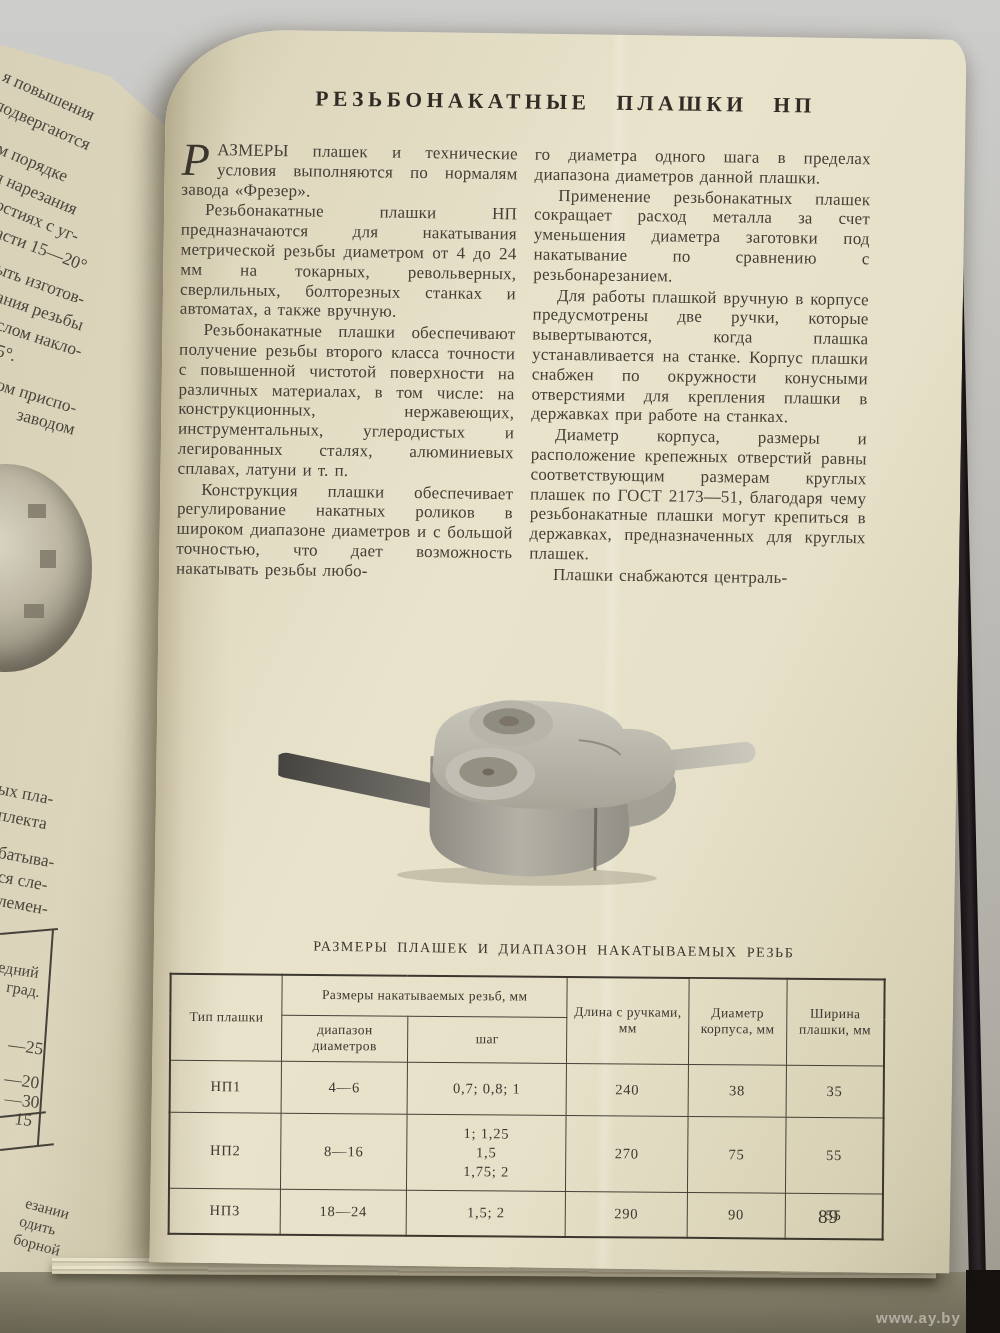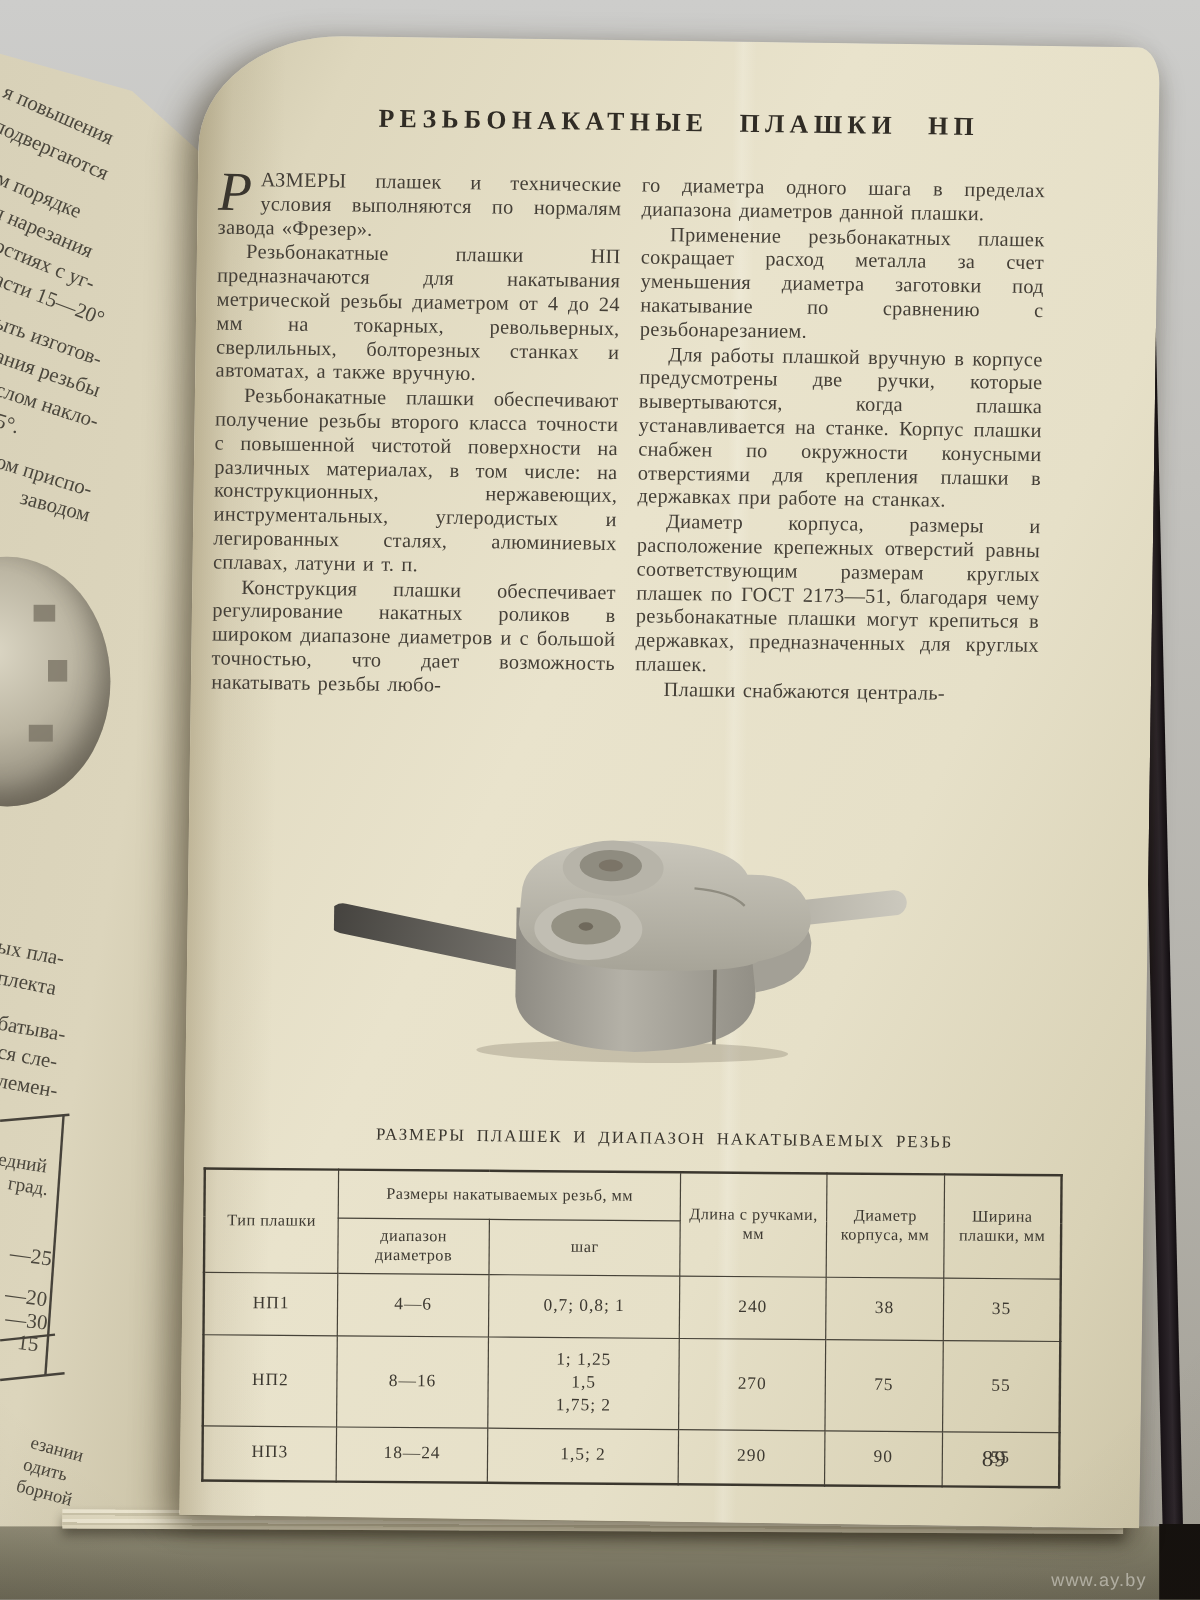--- a/index.html
+++ b/index.html
@@ -14,21 +14,21 @@
     transform:rotate(.3deg);box-shadow:0 6px 9px rgba(30,26,15,.45);}
   .cover{position:absolute;left:942px;top:90px;width:17px;height:1222px;background:linear-gradient(90deg,#191317,#2e272c 60%,#120d10);
     transform:rotate(-1.3deg);transform-origin:top left;}
   .cover-corner{position:absolute;left:966px;top:1270px;width:34px;height:63px;background:#15110e;}
   .wall-wedge{position:absolute;left:380px;top:28px;width:585px;height:110px;
     background:linear-gradient(180deg,#cccccา 0%,#c6c6c4 60%,#bcbbb7 100%);
     clip-path:polygon(0 0,100% 0,100% 88%,2% 12%);}
   .vignette{position:absolute;inset:0;pointer-events:none;z-index:50;
     background:radial-gradient(130% 110% at 48% 42%,rgba(0,0,0,0) 55%,rgba(35,30,18,.22) 100%);}
   .watermark{position:absolute;left:876px;top:1309px;z-index:60;font-family:"Liberation Sans",sans-serif;
-    font-size:15px;letter-spacing:1px;color:rgba(230,228,220,.55);}
+    font-size:15px;letter-spacing:1px;color:rgba(230,228,220,.55);font-weight:bold;}
 
   
   .left-page{position:absolute;left:0;top:26px;width:262px;height:1248px;overflow:hidden;
     background:linear-gradient(100deg,#d8d1b8 0%,#dcd5bc 45%,#c9c1a5 78%,#a89f83 100%);
     clip-path:polygon(0 1.5%,42% 4%,100% 15%,100% 100%,0 100%);}
   .frag{position:absolute;white-space:nowrap;color:#4b473d;font-size:17.5px;transform-origin:left top;}
   .lp-tool{position:absolute;left:-80px;top:438px;width:172px;height:208px;border-radius:50%;
     background:radial-gradient(circle at 42% 38%,#dcd7c5 0%,#bcb6a3 42%,#948e7e 72%,#766f60 100%);
     box-shadow:inset -8px -12px 20px rgba(60,55,45,.4);}
   .lp-tool i{position:absolute;background:#7b7465;opacity:.8;}

